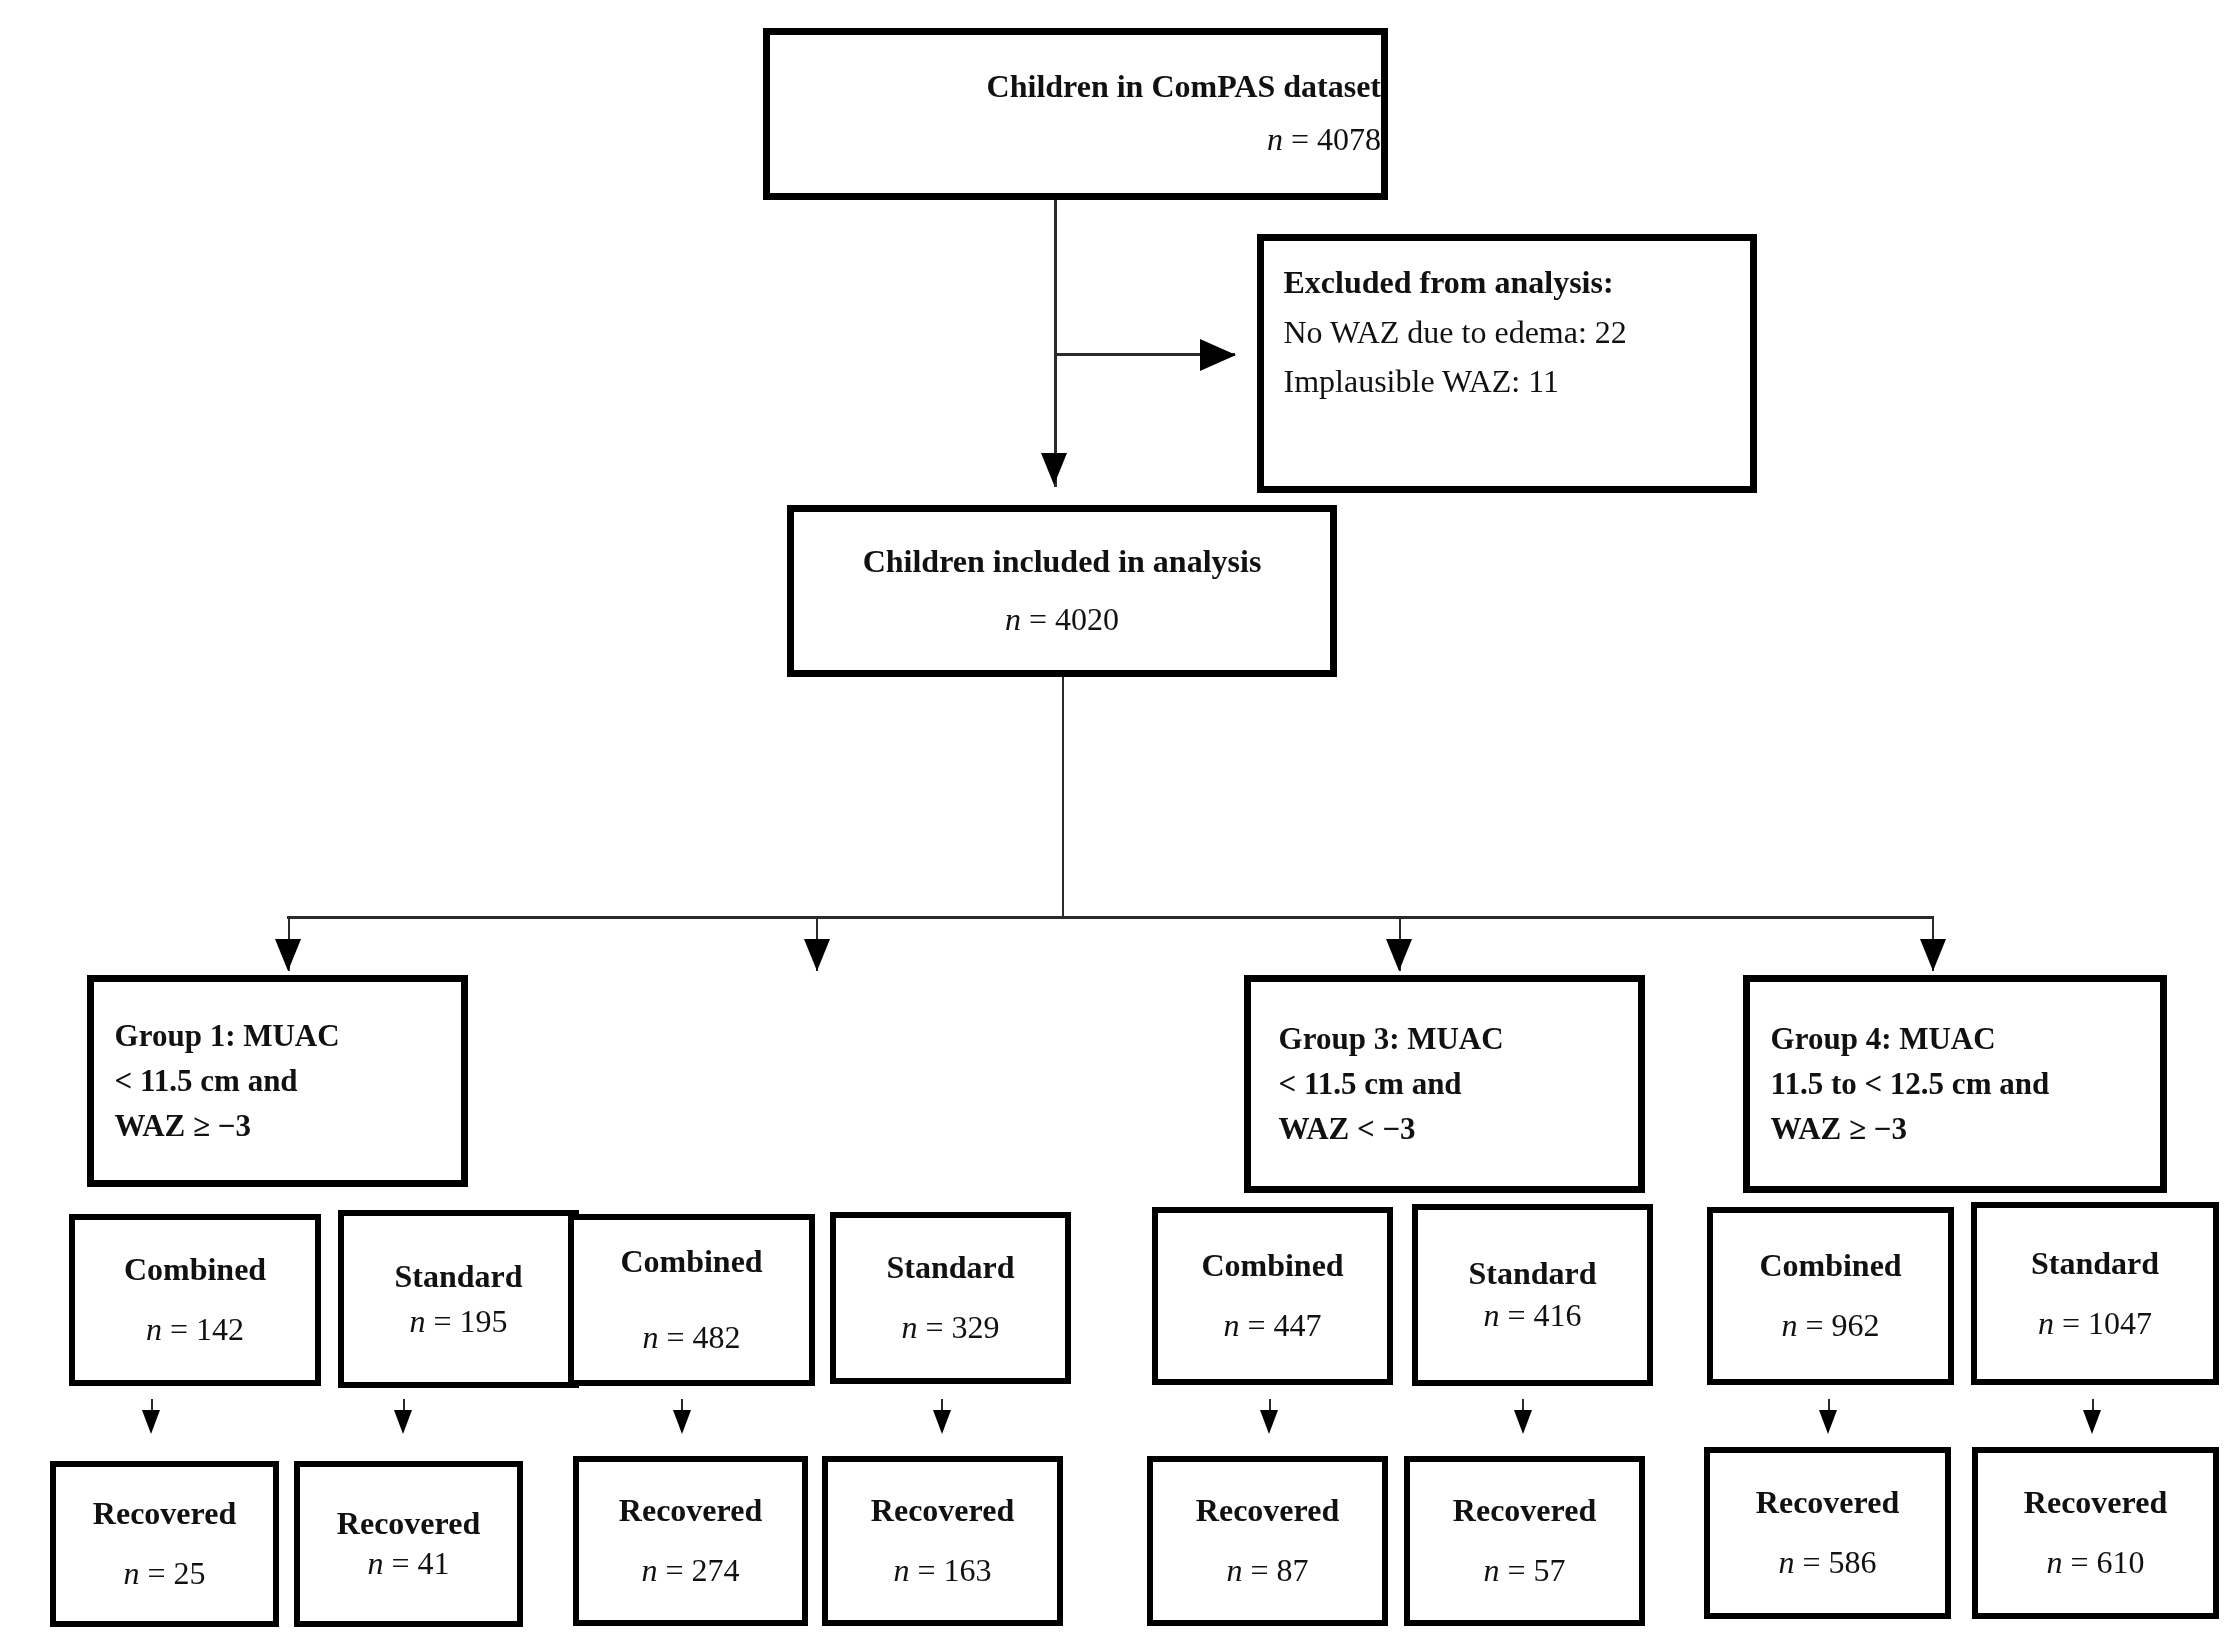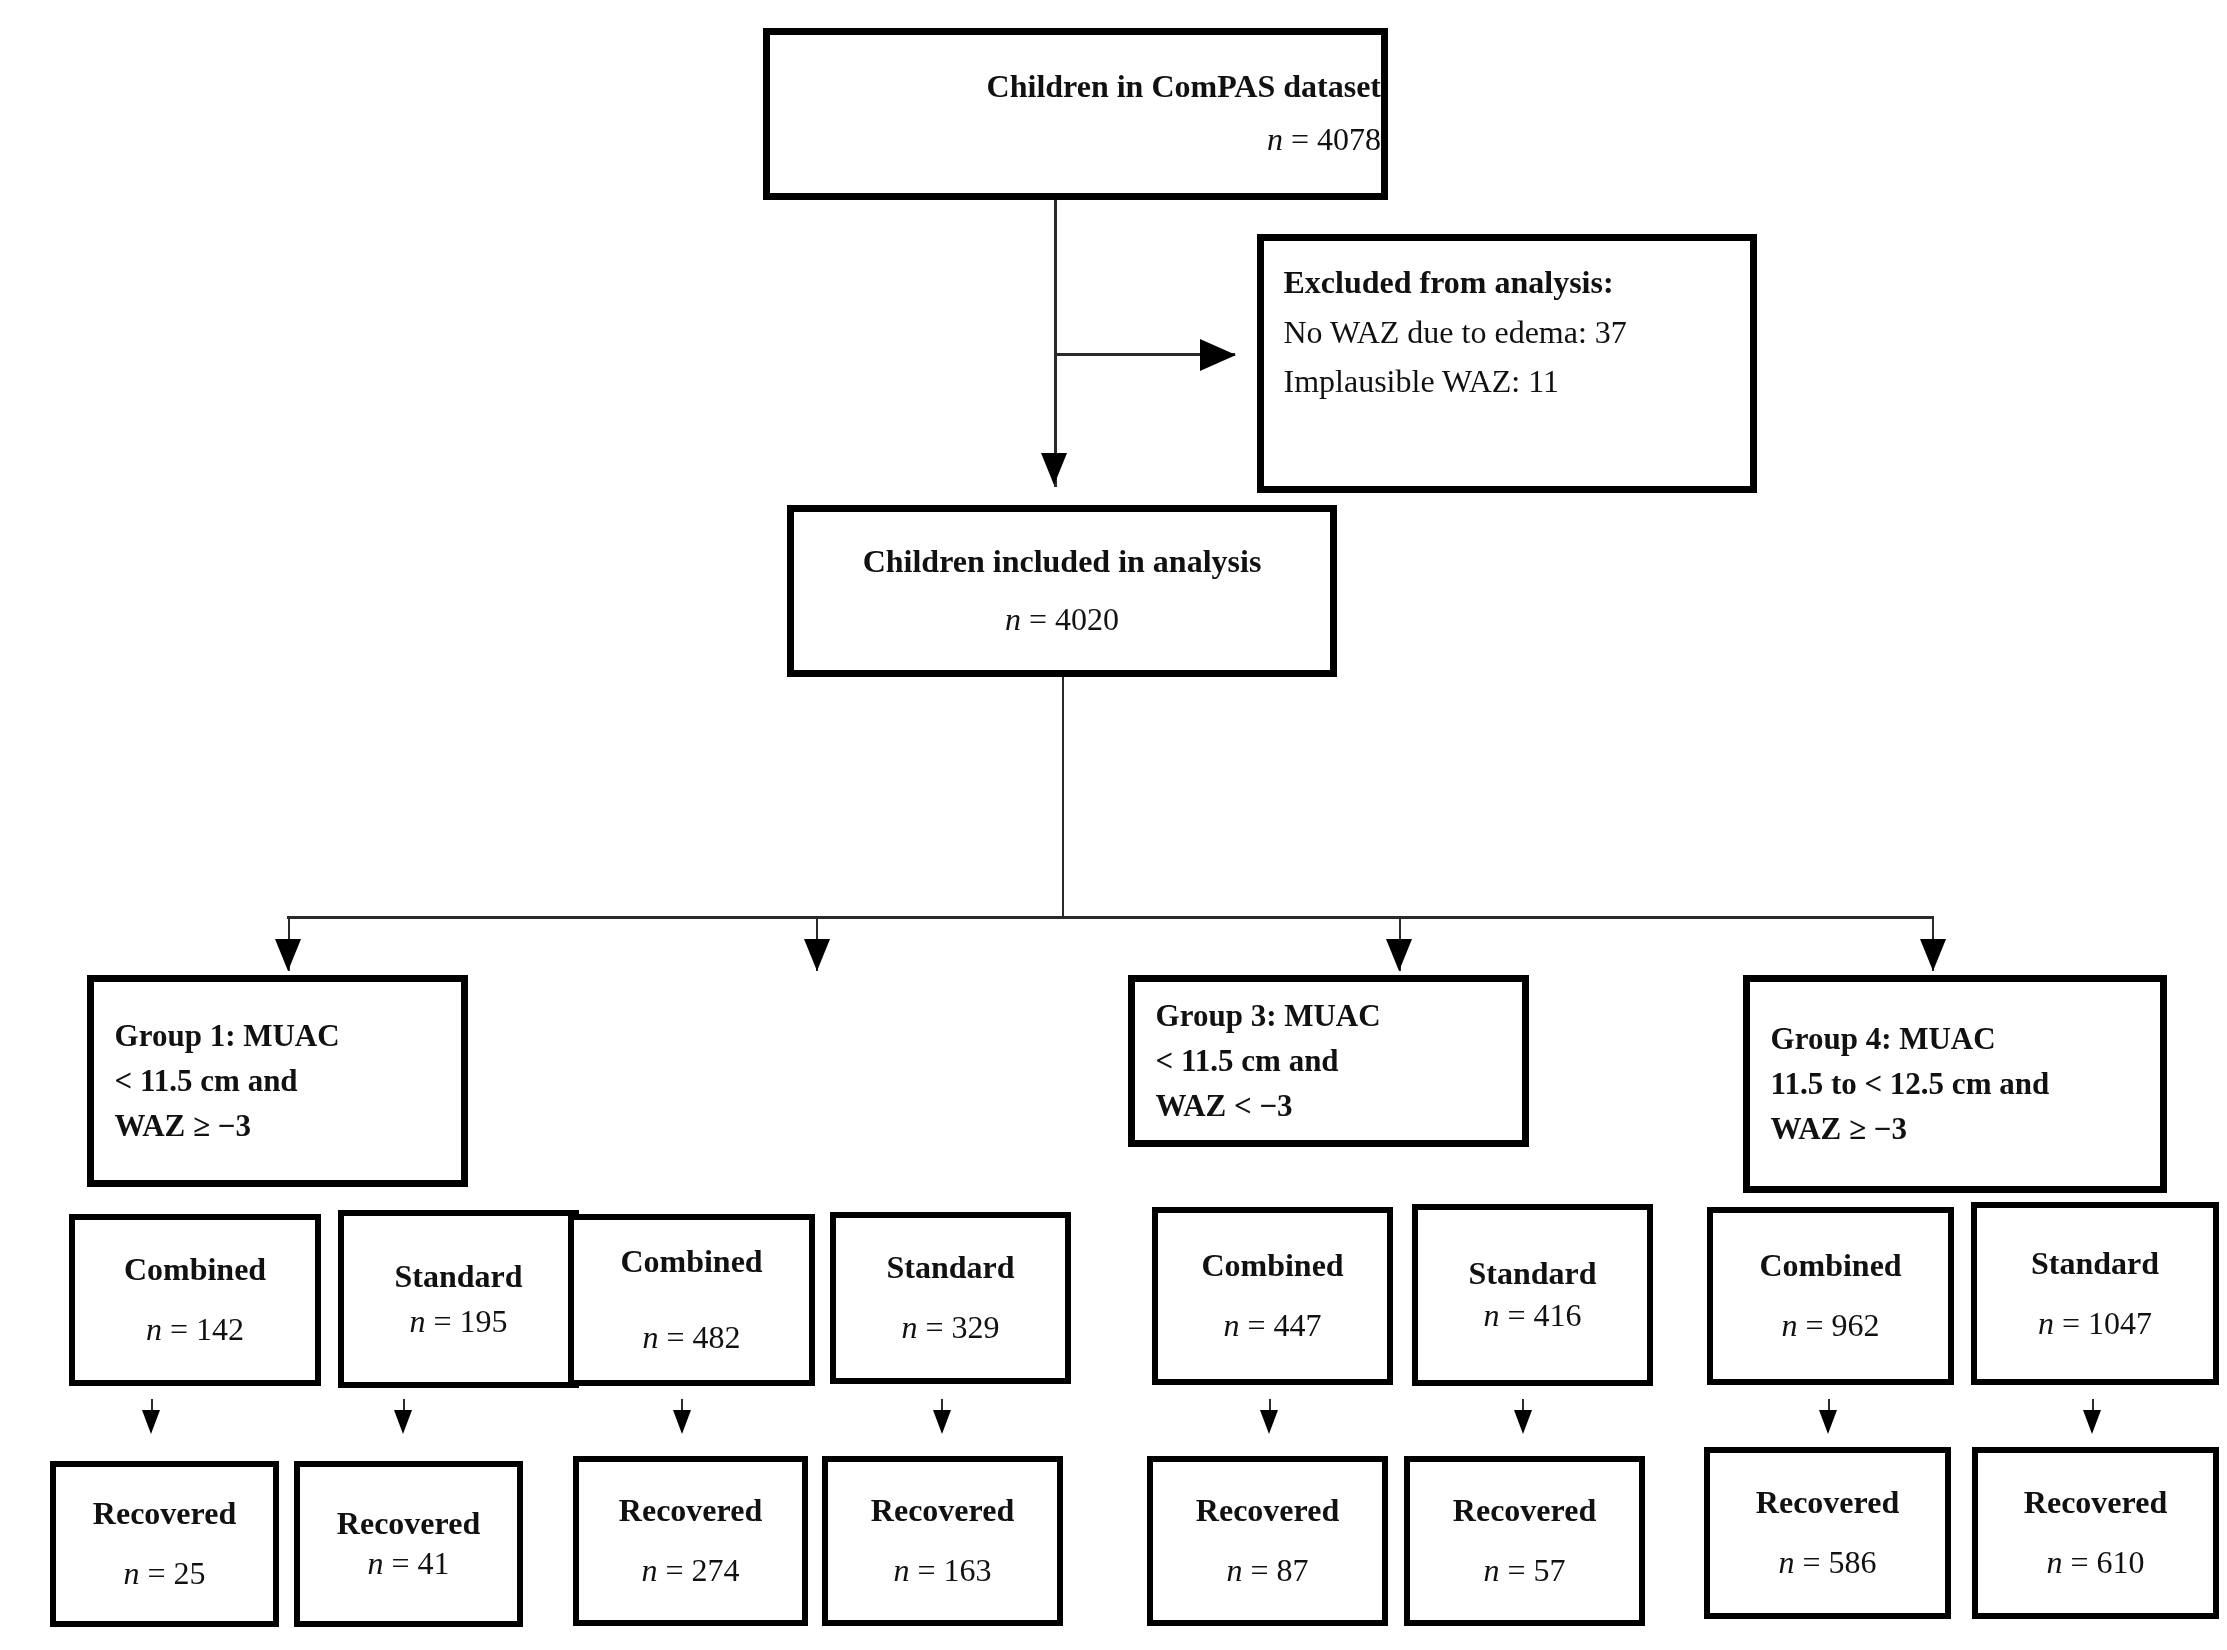--- a/index.html
+++ b/index.html
@@ -105,21 +105,21 @@
   </div>
 
   <div class="vline" style="left:1054px; top:200px; width:2.9px; height:287px;"></div>
   <div class="arrow-down" style="left:1041px; top:453px;"></div>
 
   <div class="hline" style="left:1057px; top:353px; width:178px; height:2.9px;"></div>
   <div class="arrow-right" style="left:1200px; top:339px;"></div>
 
   <div class="box" style="left:1257px; top:234px; width:500px; height:259px; justify-content:flex-start; padding-top:25px;">
     <div class="line left" style="margin-bottom:16px;">Excluded from analysis:</div>
-    <div class="line left reg" style="margin-bottom:16px;">No WAZ due to edema: 37</div>
+    <div class="line left reg" style="margin-bottom:16px;">No WAZ due to edema: 22</div>
     <div class="line left reg">Implausible WAZ: 11</div>
   </div>
 
   <div class="box" style="left:787px; top:505px; width:550px; height:172px;">
     <div class="line">Children included in analysis</div>
     <div class="line nval" style="margin-top:24px;"><i>n</i> = 4020</div>
   </div>
 
   <div class="vline" style="left:1062px; top:677px; width:2.3px; height:241px;"></div>
 
@@ -183,21 +183,21 @@
 
   <div class="box stack thin" style="left:573px; top:1456px; width:235px; height:170px;">
     <div class="line">Recovered</div>
     <div class="line nval" style="margin-top:23px;"><i>n</i> = 274</div>
   </div>
   <div class="box stack thin" style="left:822px; top:1456px; width:241px; height:170px;">
     <div class="line">Recovered</div>
     <div class="line nval" style="margin-top:23px;"><i>n</i> = 163</div>
   </div>
 
-  <div class="box crit" style="left:1128px; top:975px; width:401px; height:172px;">
+  <div class="box crit" style="left:1244px; top:975px; width:401px; height:218px;padding-left:7px;">
     <div class="line">Group 3: MUAC</div>
     <div class="line">&lt; 11.5 cm and</div>
     <div class="line">WAZ &lt; −3</div>
   </div>
 
   <div class="box stack thin" style="left:1152px; top:1207px; width:241px; height:178px;">
     <div class="line">Combined</div>
     <div class="line nval" style="margin-top:23px;"><i>n</i> = 447</div>
   </div>
   <div class="box stack thin" style="left:1412px; top:1204px; width:241px; height:182px;">

